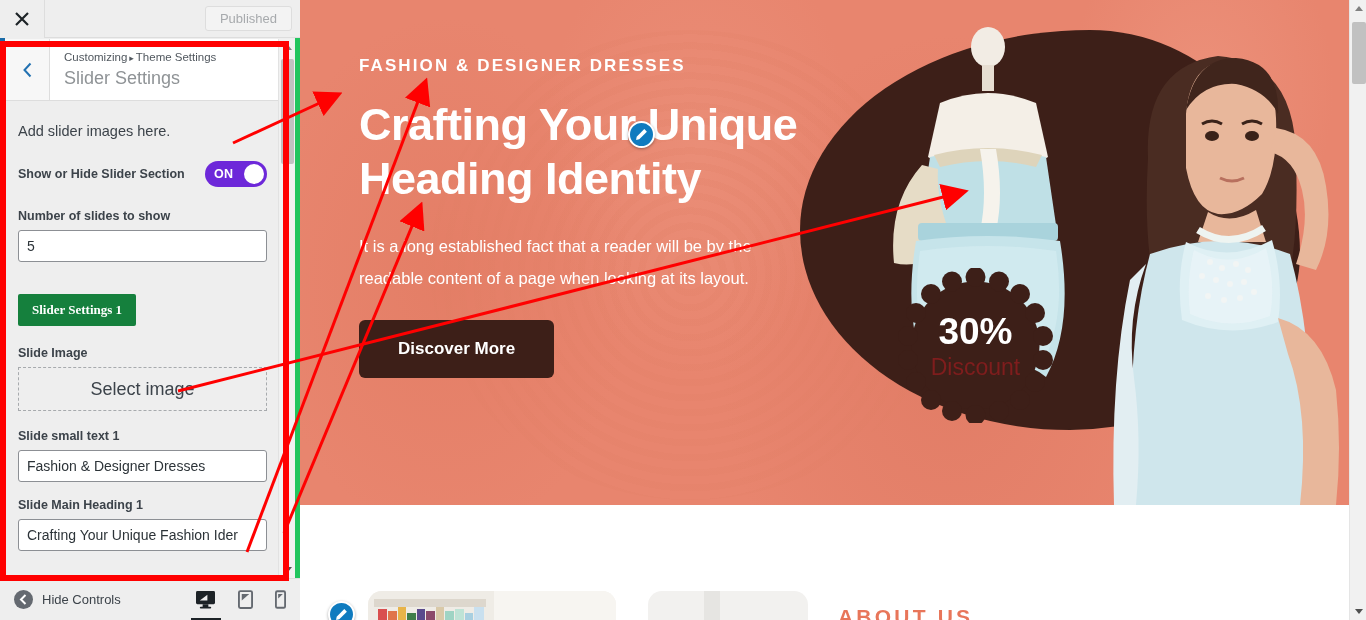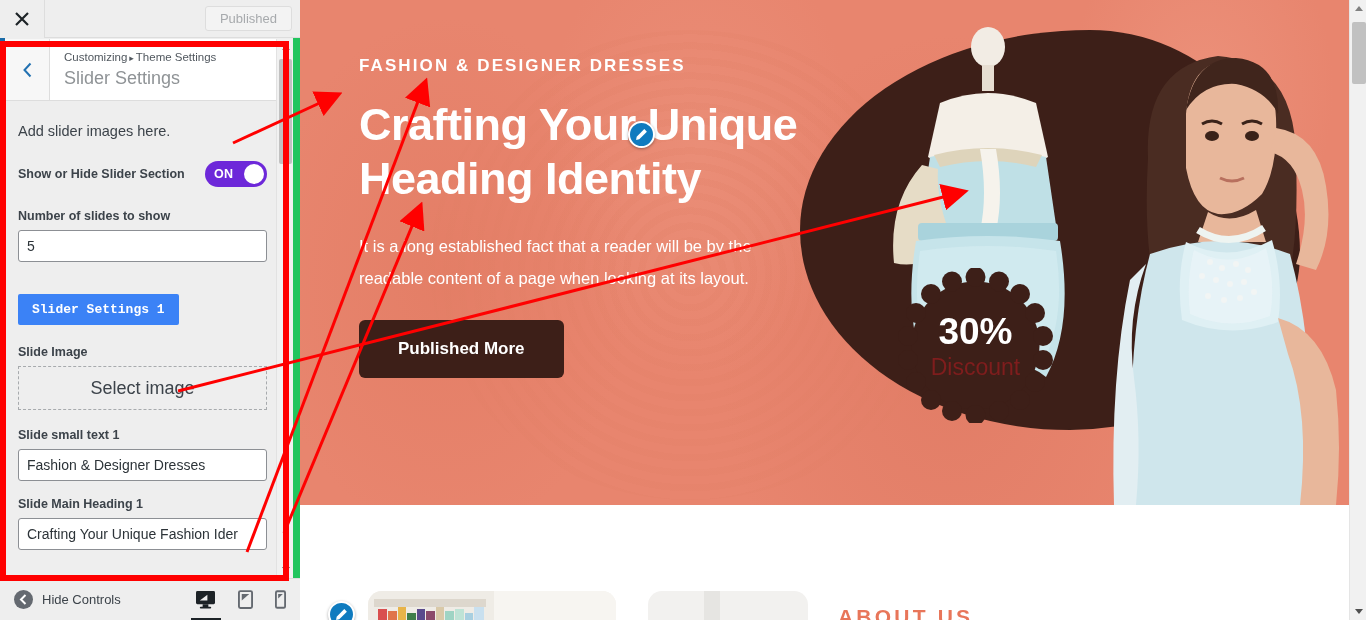--- a/index.html
+++ b/index.html
@@ -9,21 +9,21 @@
     font-family: "Liberation Sans", sans-serif;
     background: #fff;
   }
   #app { position: relative; width: 1366px; height: 620px; }
 
   
   .customizer {
     position: absolute; left: 0; top: 0;
     width: 300px; height: 620px;
     background: #eeeeee;
-    border-right: 7px solid #22c55e;
+    border-right: 5px solid #22c55e;
   }
   .cz-accent {
     position: absolute; left: 0; top: 38px;
     width: 5px; height: 540px;
     background: #1b6ca8;
   }
   .cz-topbar {
     position: absolute; left: 0; top: 0;
     width: 300px; height: 38px;
     background: #eeeeee;
@@ -114,27 +114,27 @@
   .txt-input {
     width: 100%; height: 32px;
     border: 1px solid #8c8f94;
     border-radius: 3px;
     background: #fff;
     padding: 0 8px;
     font-size: 14px; color: #2c3338;
     font-family: "Liberation Sans", sans-serif;
   }
   .blue-btn {
-    background: #3b82f6; color: #fff;
+    background: #15803d; color: #fff;
     border: none; border-radius: 2px;
     font-size: 13px; font-weight: bold;
     padding: 8px 14px;
     margin: 16px 0 20px 0;
     cursor: pointer;
-    font-family: Liberation Mono, monospace;
+    font-family: Liberation Serif, serif;
   }
   .select-image {
     width: 100%; height: 44px;
     border: 1px dashed #a7aaad;
     background: transparent;
     display: flex; align-items: center; justify-content: center;
     font-size: 18px; color: #3c434a;
     cursor: pointer;
     margin-bottom: 18px;
   }
@@ -503,21 +503,21 @@
         <div class="badge-txt">Discount</div>
       </div>
 
       <div class="hero-copy">
         <div class="hero-eyebrow">FASHION &amp; DESIGNER DRESSES</div>
         <div class="hero-h1">
           <div>Crafting Your Unique</div>
           <div>Heading Identity</div>
         </div>
         <div class="hero-p">It is a long established fact that a reader will be by the readable content of a page when looking at its layout.</div>
-        <button class="hero-btn">Published More</button>
+        <button class="hero-btn">Discover More</button>
       </div>
 
       <div class="pencil" style="left:328px; top:121px;">
         <svg viewBox="0 0 14 14">
             <path d="M10 1.2 L12.8 4 L4.6 12.2 L1.2 12.8 L1.8 9.4 Z" fill="#fff"></path>
           </svg>
       </div>
     </div>
 
     <div class="about">

